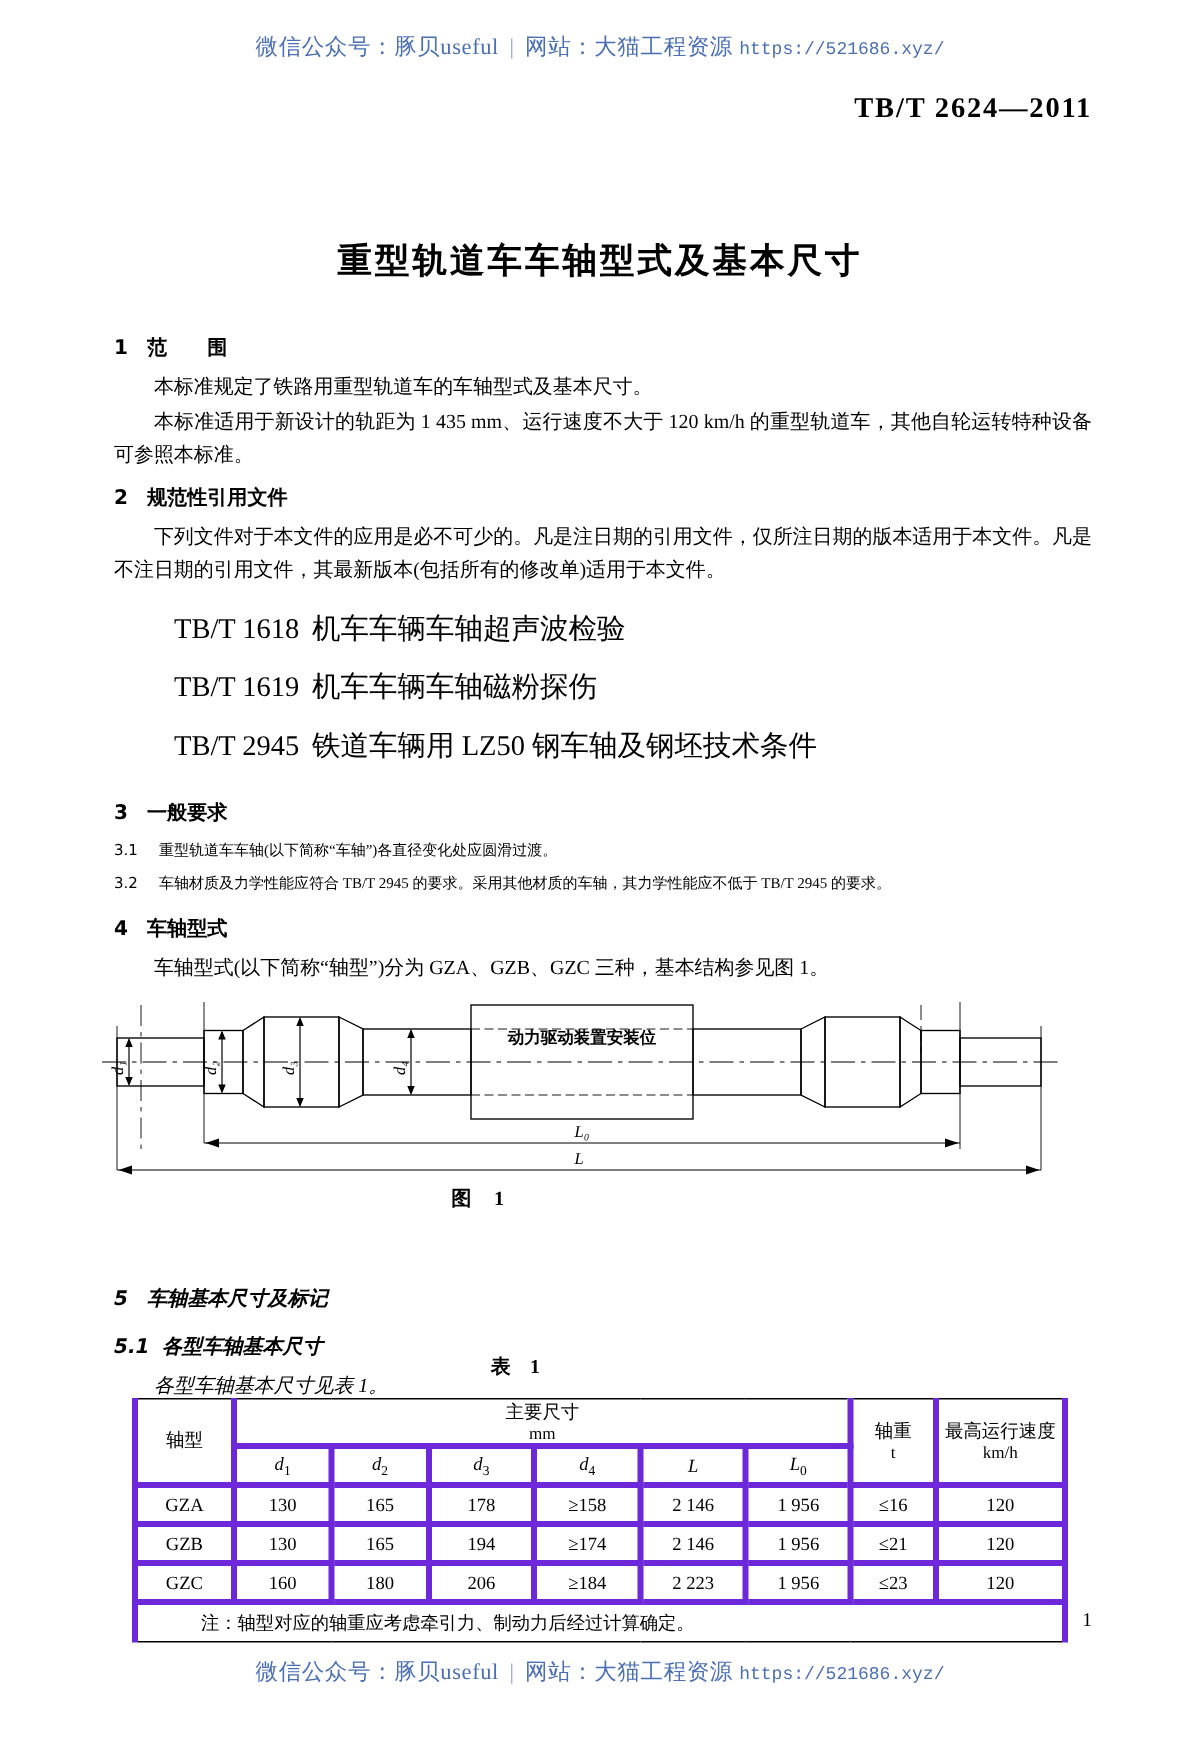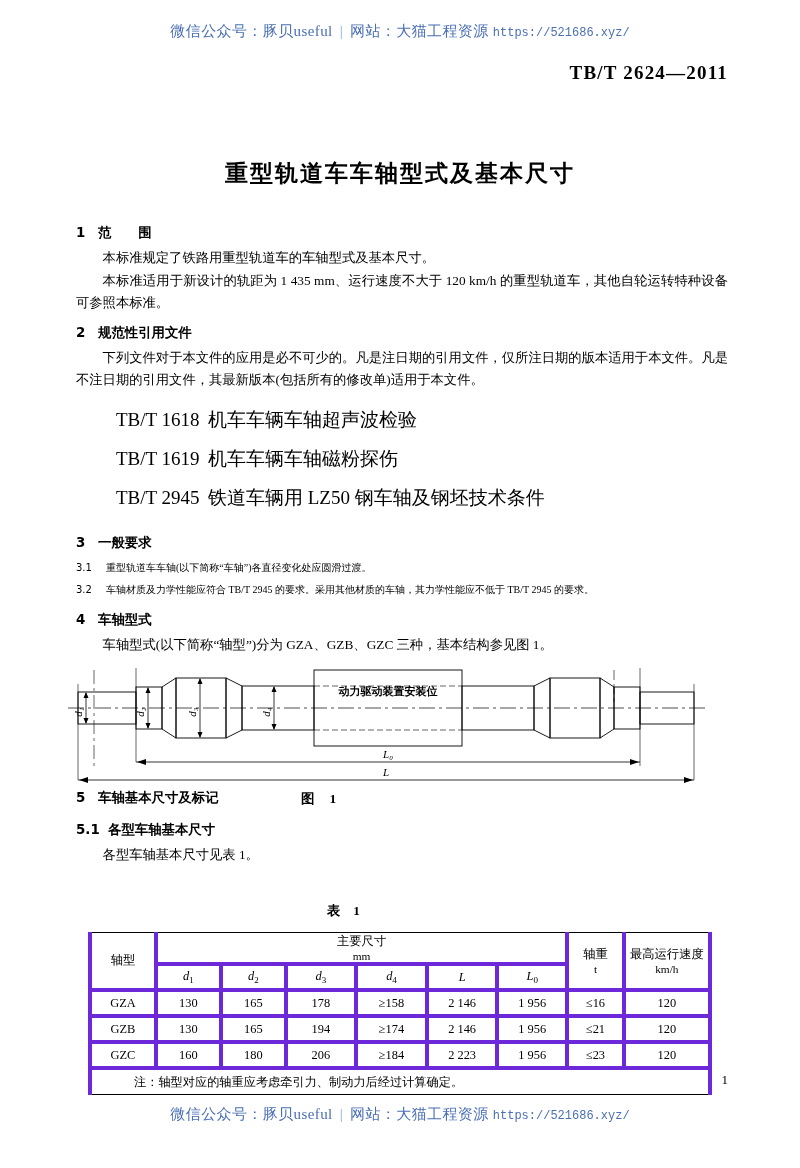--- a/index.html
+++ b/index.html
@@ -324,21 +324,21 @@
 
       <text class="svg-dim" x="328" y="96" text-anchor="middle" fill="#000">L₀</text>
       <text class="svg-dim" x="326" y="114" text-anchor="middle" fill="#000">L</text>
     </svg>
   </div>
 
   <div class="fig-caption">
     <span>图</span><span class="n">1</span>
   </div>
 
-  <div class="body" style="top:787px;">
+  <div class="body" style="top:856px;font-style:italic;">
     <div class="sec-head"><span class="num">5</span><span>车轴基本尺寸及标记</span></div>
     <div class="gap-sm"></div>
     <div class="sec-head"><span class="num" style="width:32px;">5.1</span><span>各型车轴基本尺寸</span></div>
     <p class="para">各型车轴基本尺寸见表 1。</p>
   </div>
 
   <div class="table-title">
     <span>表</span><span class="n">1</span>
   </div>
 

